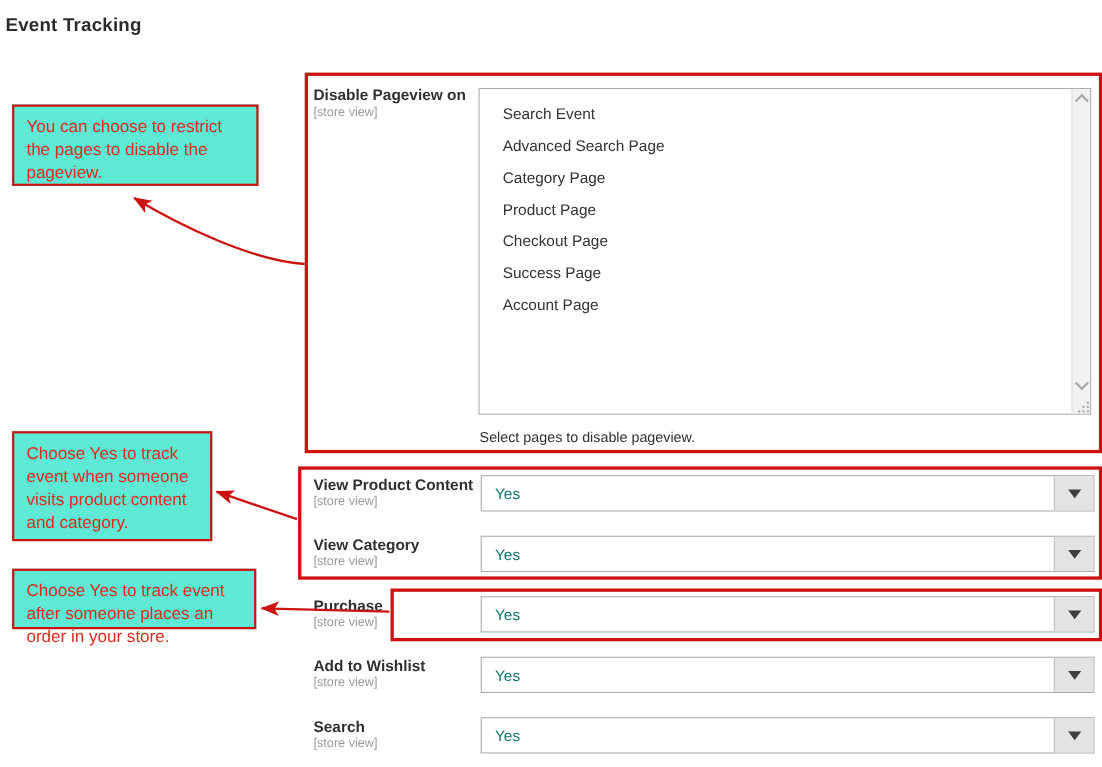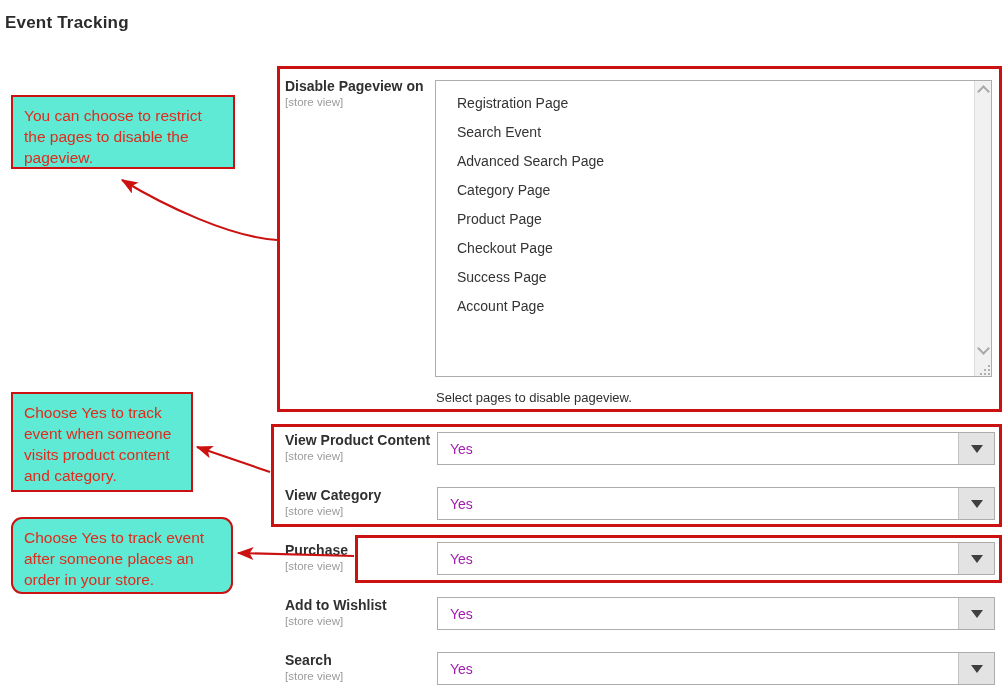--- a/index.html
+++ b/index.html
@@ -140,21 +140,21 @@
     width: 558px;
     height: 33px;
     border: 1px solid #adadad;
     background: #ffffff;
     box-sizing: border-box;
     display: flex;
     align-items: center;
   }
   .select-value {
     font-size: 14px;
-    color: #a21caf;
+    color: #0f766e;
     padding-left: 12px;
   }
   .select-arrow-btn {
     position: absolute;
     right: 0; top: 0;
     width: 36px;
     height: 31px;
     background: #e3e3e3;
     border-left: 1px solid #c2c2c2;
     box-sizing: border-box;
@@ -205,21 +205,20 @@
 
 <div class="form-row" style="left:285px; top:78px;">
   <div class="field-label">
     <span class="lbl">Disable Pageview on</span>
     <span class="scope">[store view]</span>
   </div>
 </div>
 
 <div id="multiselect-wrap">
   <div id="multiselect-list">
-    <div class="ms-option">Registration Page</div>
     <div class="ms-option">Search Event</div>
     <div class="ms-option">Advanced Search Page</div>
     <div class="ms-option">Category Page</div>
     <div class="ms-option">Product Page</div>
     <div class="ms-option">Checkout Page</div>
     <div class="ms-option">Success Page</div>
     <div class="ms-option">Account Page</div>
   </div>
 
   <div id="ms-scrollbar">
@@ -309,21 +308,21 @@
 </div>
 
 <div class="hl-box" style="left:277px; top:66px;  width:725px; height:346px;"></div>
 <div class="hl-box" style="left:271px; top:424px; width:731px; height:103px;"></div>
 <div class="hl-box" style="left:355px; top:535px; width:647px; height:48px;"></div>
 
 <div class="callout" style="left:11px; top:95px; width:224px; height:74px;">You can choose to restrict the pages to disable the pageview.</div>
 
 <div class="callout" style="left:11px; top:392px; width:182px; height:100px;">Choose Yes to track event when someone visits product content and category.</div>
 
-<div class="callout" style="left:11px; top:517px; width:222px; height:77px;border-radius:11px;">Choose Yes to track event after someone places an order in your store.</div>
+<div class="callout" style="left:11px; top:517px; width:222px; height:55px;">Choose Yes to track event after someone places an order in your store.</div>
 
 <svg id="arrows" viewBox="0 0 1002 697">
   <defs>
     <marker id="ahead" markerWidth="9" markerHeight="9" refX="7.4" refY="3.1" orient="auto" markerUnits="strokeWidth">
       <path d="M0,0 L8,3.1 L0,6.2 L1.9,3.1 z" fill="#cc1111"></path>
     </marker>
   </defs>
 
   <path d="M277,240 C230,237 165,206 122,180" fill="none" stroke="#cc1111" stroke-width="2.1" marker-end="url(#ahead)"></path>
 

